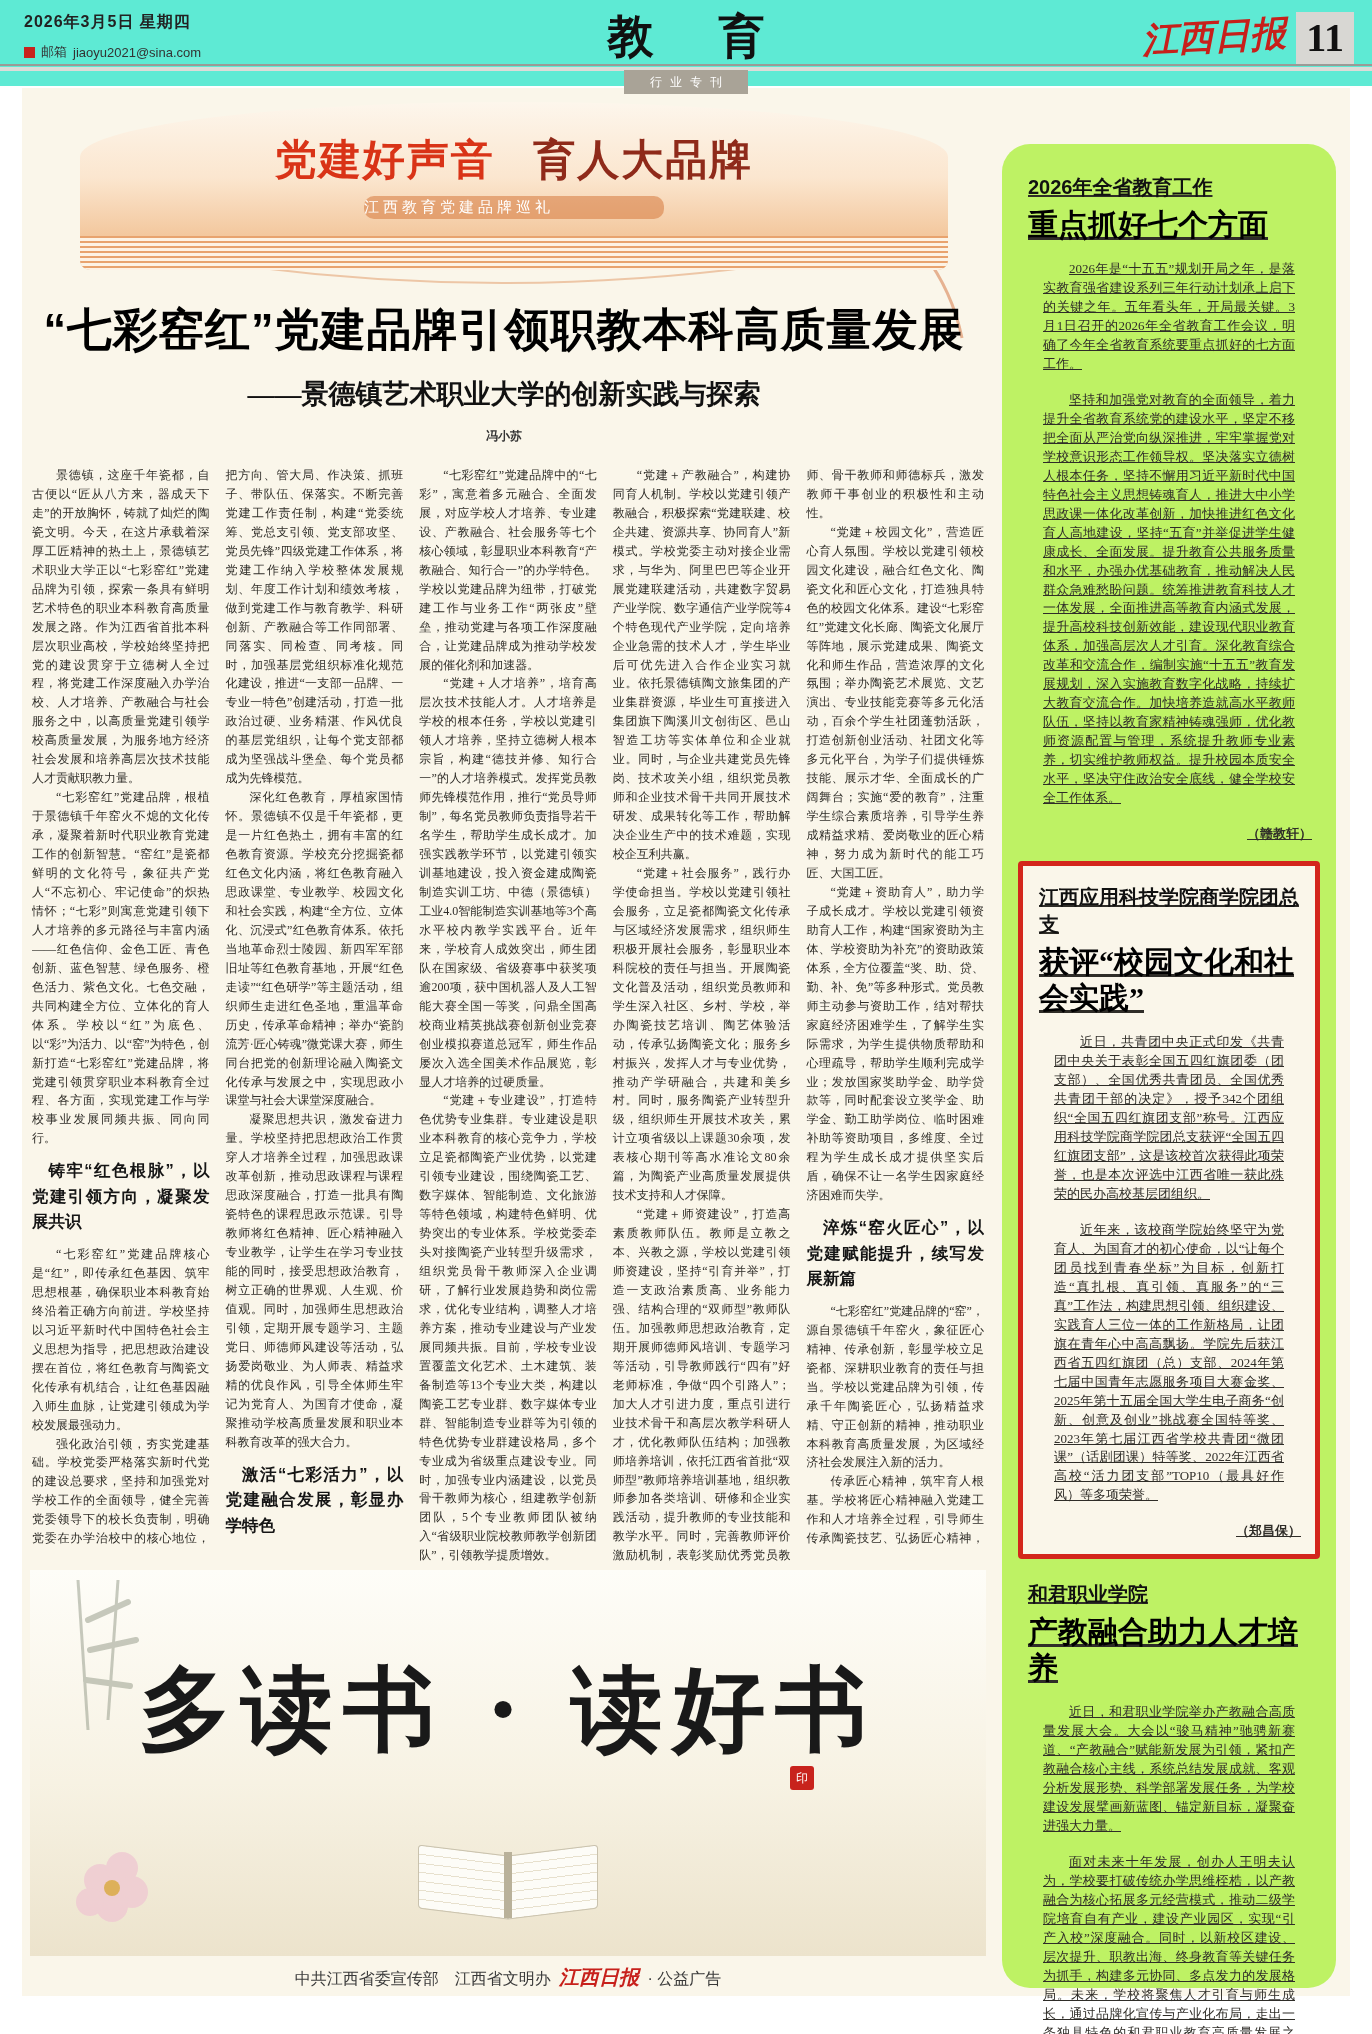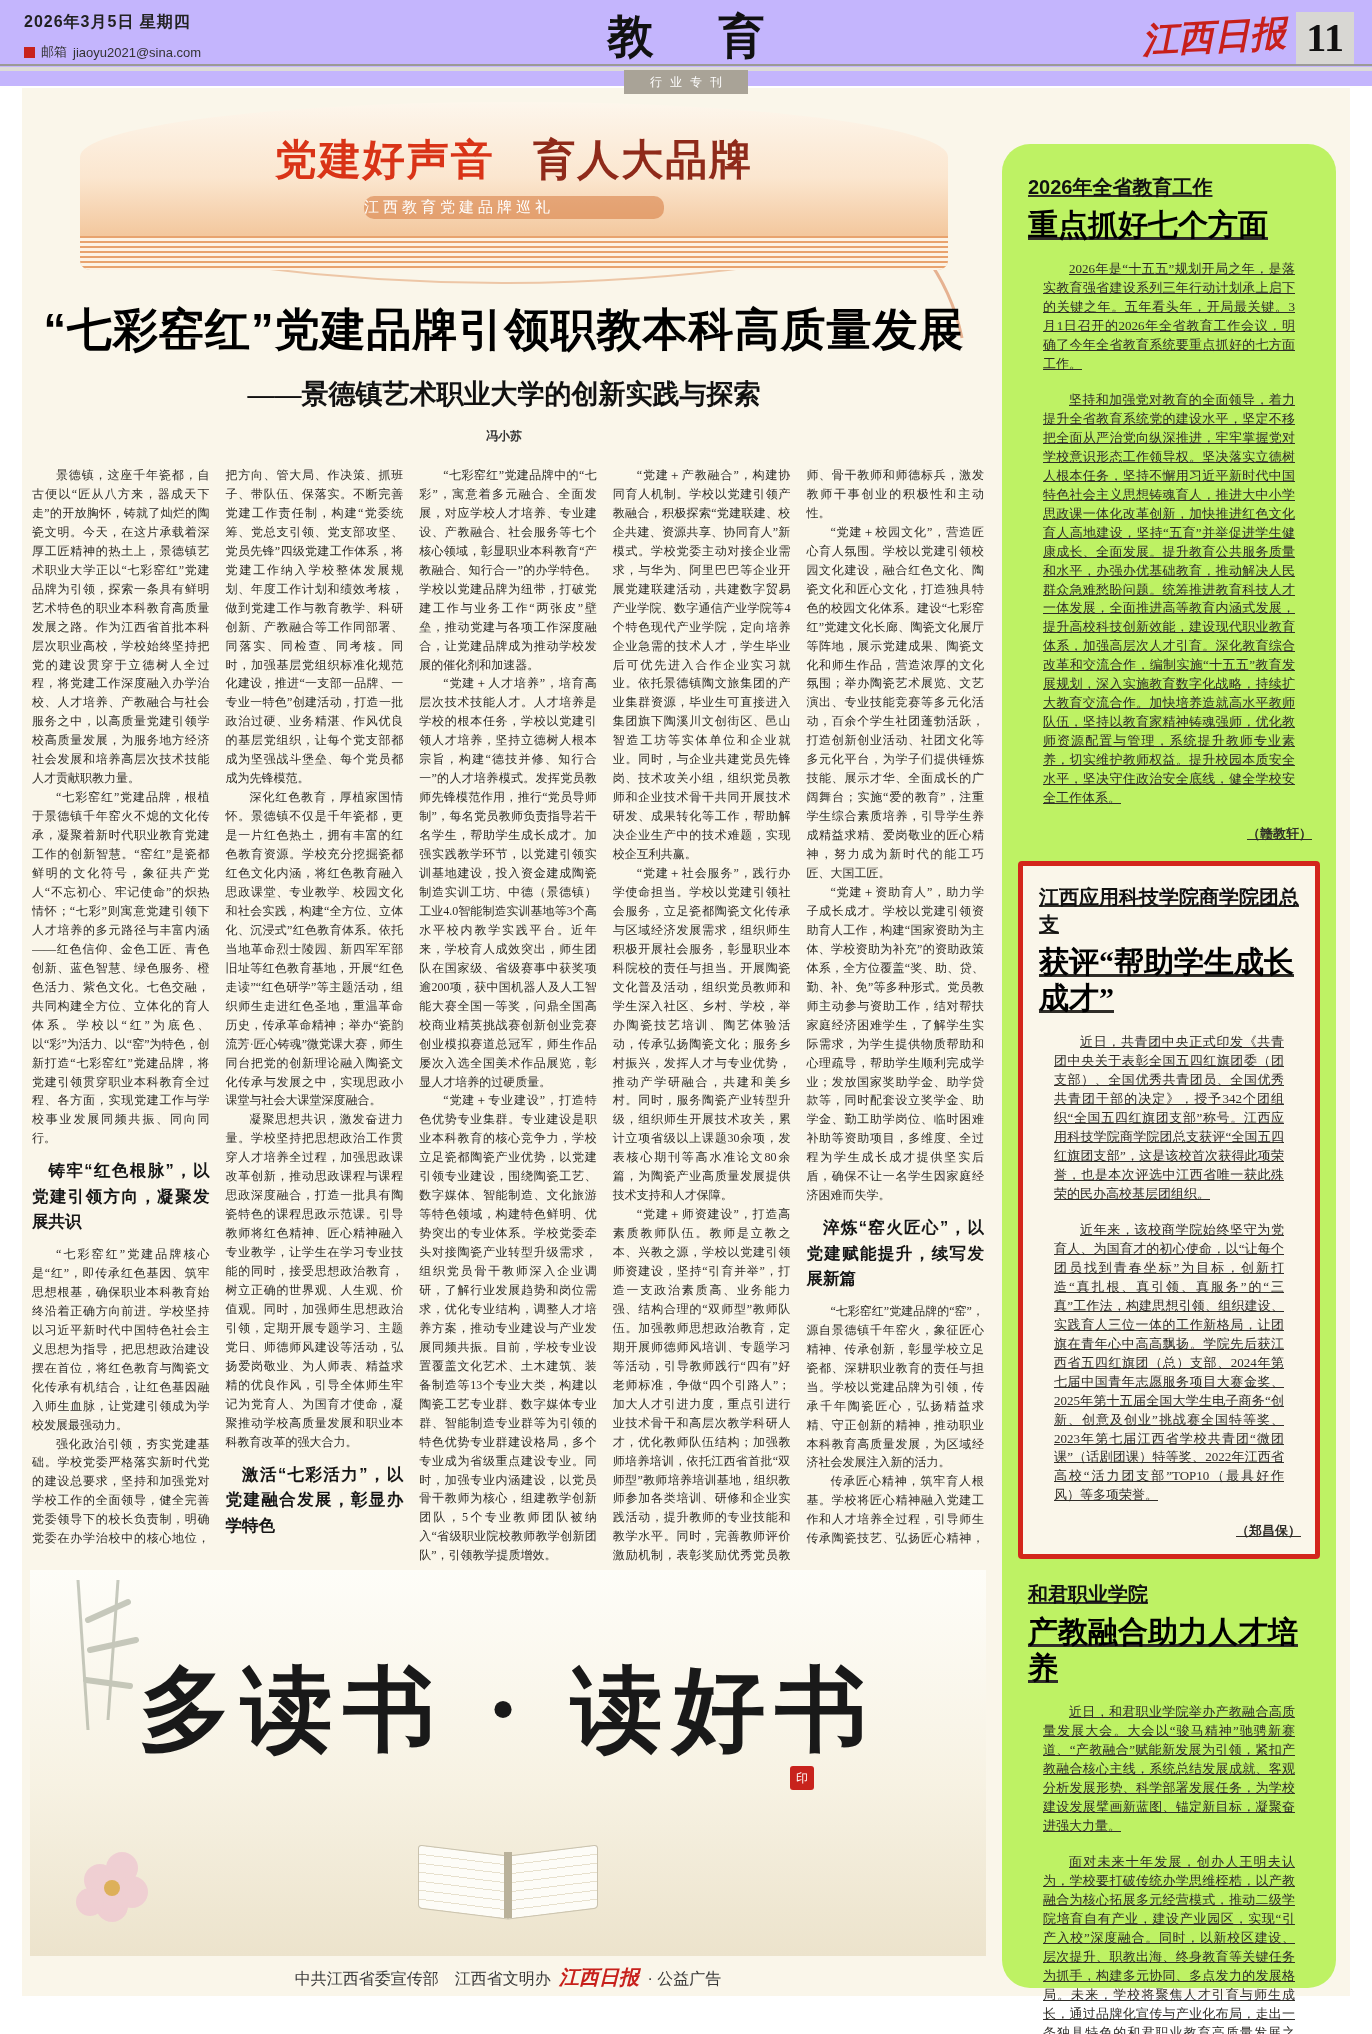--- a/index.html
+++ b/index.html
@@ -1,19 +1,19 @@
 <!DOCTYPE html>
 <html><head>
 <meta charset="utf-8">
 <style>
   html,body{margin:0;padding:0;}
   body{width:1372px;height:2034px;position:relative;background:#ffffff;
        font-family:"Liberation Sans","DejaVu Sans",sans-serif;color:#2f2d28;}
   
-  .hdr{position:absolute;left:0;top:0;width:1372px;height:86px;background:#c4b5fd;}
+  .hdr{position:absolute;left:0;top:0;width:1372px;height:86px;background:#5eead4;}
   .hdr-left{position:absolute;left:24px;top:12px;}
   .hdr-date{font-size:16px;font-weight:bold;color:#222;letter-spacing:1px;}
   .hdr-mail{margin-top:10px;font-size:13px;color:#333;display:flex;align-items:center;gap:6px;}
   .mail-sq{width:11px;height:11px;background:#c8231d;display:inline-block;}
   .hdr-center{position:absolute;left:0;right:0;top:6px;text-align:center;}
   .sec-title{font-size:46px;font-weight:600;color:#111;letter-spacing:26px;text-indent:26px;
              font-family:"Liberation Sans",sans-serif;}
   .sec-tab{display:inline-block;margin-top:2px;background:#a9a397;color:#fff;font-size:12px;
            letter-spacing:8px;text-indent:8px;padding:4px 18px 3px 18px;position:relative;z-index:3;}
   .hdr-right{position:absolute;right:18px;top:12px;display:flex;align-items:flex-start;gap:10px;}
@@ -197,21 +197,21 @@
         <div class="sb-kicker">2026年全省教育工作</div>
         <div class="sb-title">重点抓好七个方面</div>
         <div class="sb-body">
           <p>2026年是“十五五”规划开局之年，是落实教育强省建设系列三年行动计划承上启下的关键之年。五年看头年，开局最关键。3月1日召开的2026年全省教育工作会议，明确了今年全省教育系统要重点抓好的七方面工作。</p>
           <p>坚持和加强党对教育的全面领导，着力提升全省教育系统党的建设水平，坚定不移把全面从严治党向纵深推进，牢牢掌握党对学校意识形态工作领导权。坚决落实立德树人根本任务，坚持不懈用习近平新时代中国特色社会主义思想铸魂育人，推进大中小学思政课一体化改革创新，加快推进红色文化育人高地建设，坚持“五育”并举促进学生健康成长、全面发展。提升教育公共服务质量和水平，办强办优基础教育，推动解决人民群众急难愁盼问题。统筹推进教育科技人才一体发展，全面推进高等教育内涵式发展，提升高校科技创新效能，建设现代职业教育体系，加强高层次人才引育。深化教育综合改革和交流合作，编制实施“十五五”教育发展规划，深入实施教育数字化战略，持续扩大教育交流合作。加快培养造就高水平教师队伍，坚持以教育家精神铸魂强师，优化教师资源配置与管理，系统提升教师专业素养，切实维护教师权益。提升校园本质安全水平，坚决守住政治安全底线，健全学校安全工作体系。</p>
         </div>
         <div class="sb-sign">（赣教轩）</div>
       </div>
       <div class="sb-art boxed">
         <div class="sb-kicker">江西应用科技学院商学院团总支</div>
-        <div class="sb-title">获评“帮助学生成长成才”</div>
+        <div class="sb-title">获评“校园文化和社会实践”</div>
         <div class="sb-body">
           <p>近日，共青团中央正式印发《共青团中央关于表彰全国五四红旗团委（团支部）、全国优秀共青团员、全国优秀共青团干部的决定》，授予342个团组织“全国五四红旗团支部”称号。江西应用科技学院商学院团总支获评“全国五四红旗团支部”，这是该校首次获得此项荣誉，也是本次评选中江西省唯一获此殊荣的民办高校基层团组织。</p>
           <p>近年来，该校商学院始终坚守为党育人、为国育才的初心使命，以“让每个团员找到青春坐标”为目标，创新打造“真扎根、真引领、真服务”的“三真”工作法，构建思想引领、组织建设、实践育人三位一体的工作新格局，让团旗在青年心中高高飘扬。学院先后获江西省五四红旗团（总）支部、2024年第七届中国青年志愿服务项目大赛金奖、2025年第十五届全国大学生电子商务“创新、创意及创业”挑战赛全国特等奖、2023年第七届江西省学校共青团“微团课”（话剧团课）特等奖、2022年江西省高校“活力团支部”TOP10（最具好作风）等多项荣誉。</p>
         </div>
         <div class="sb-sign">（郑昌保）</div>
       </div>
       <div class="sb-art">
         <div class="sb-kicker">和君职业学院</div>
         <div class="sb-title">产教融合助力人才培养</div>
         <div class="sb-body">

